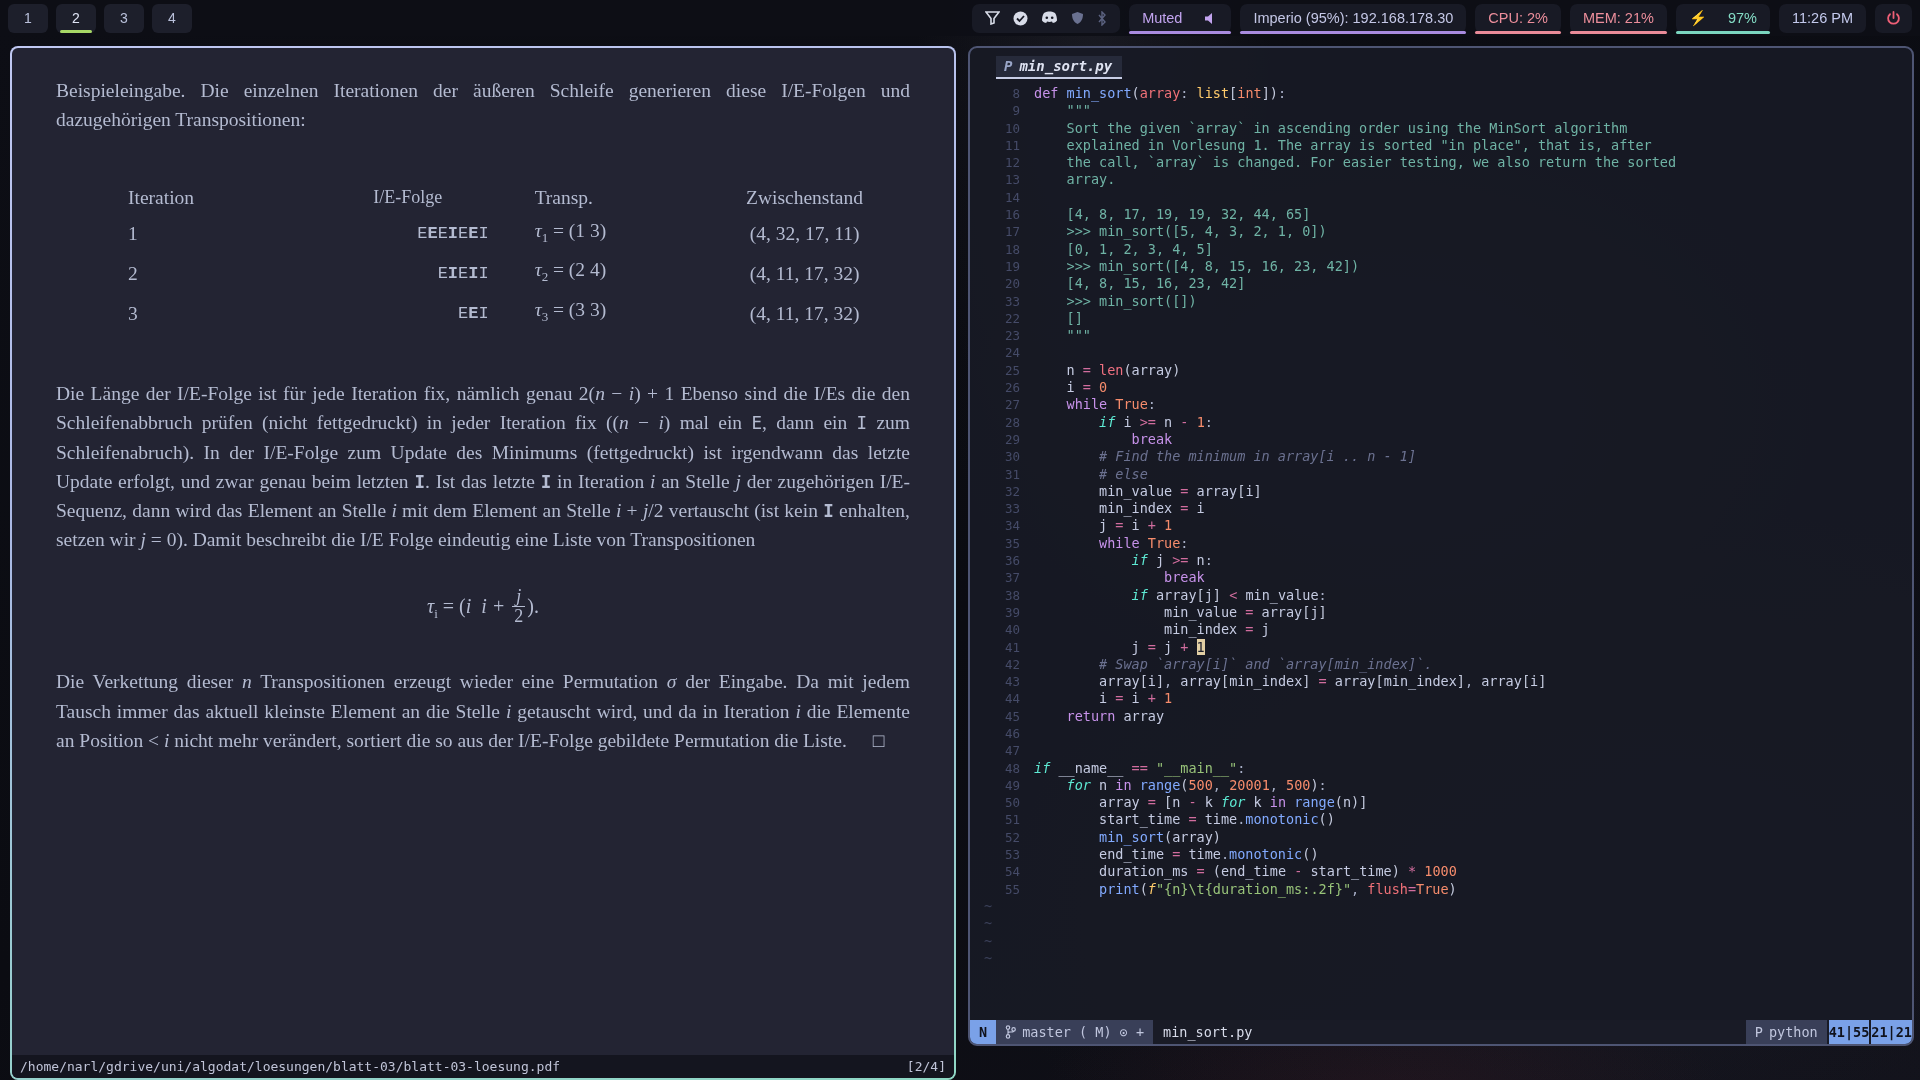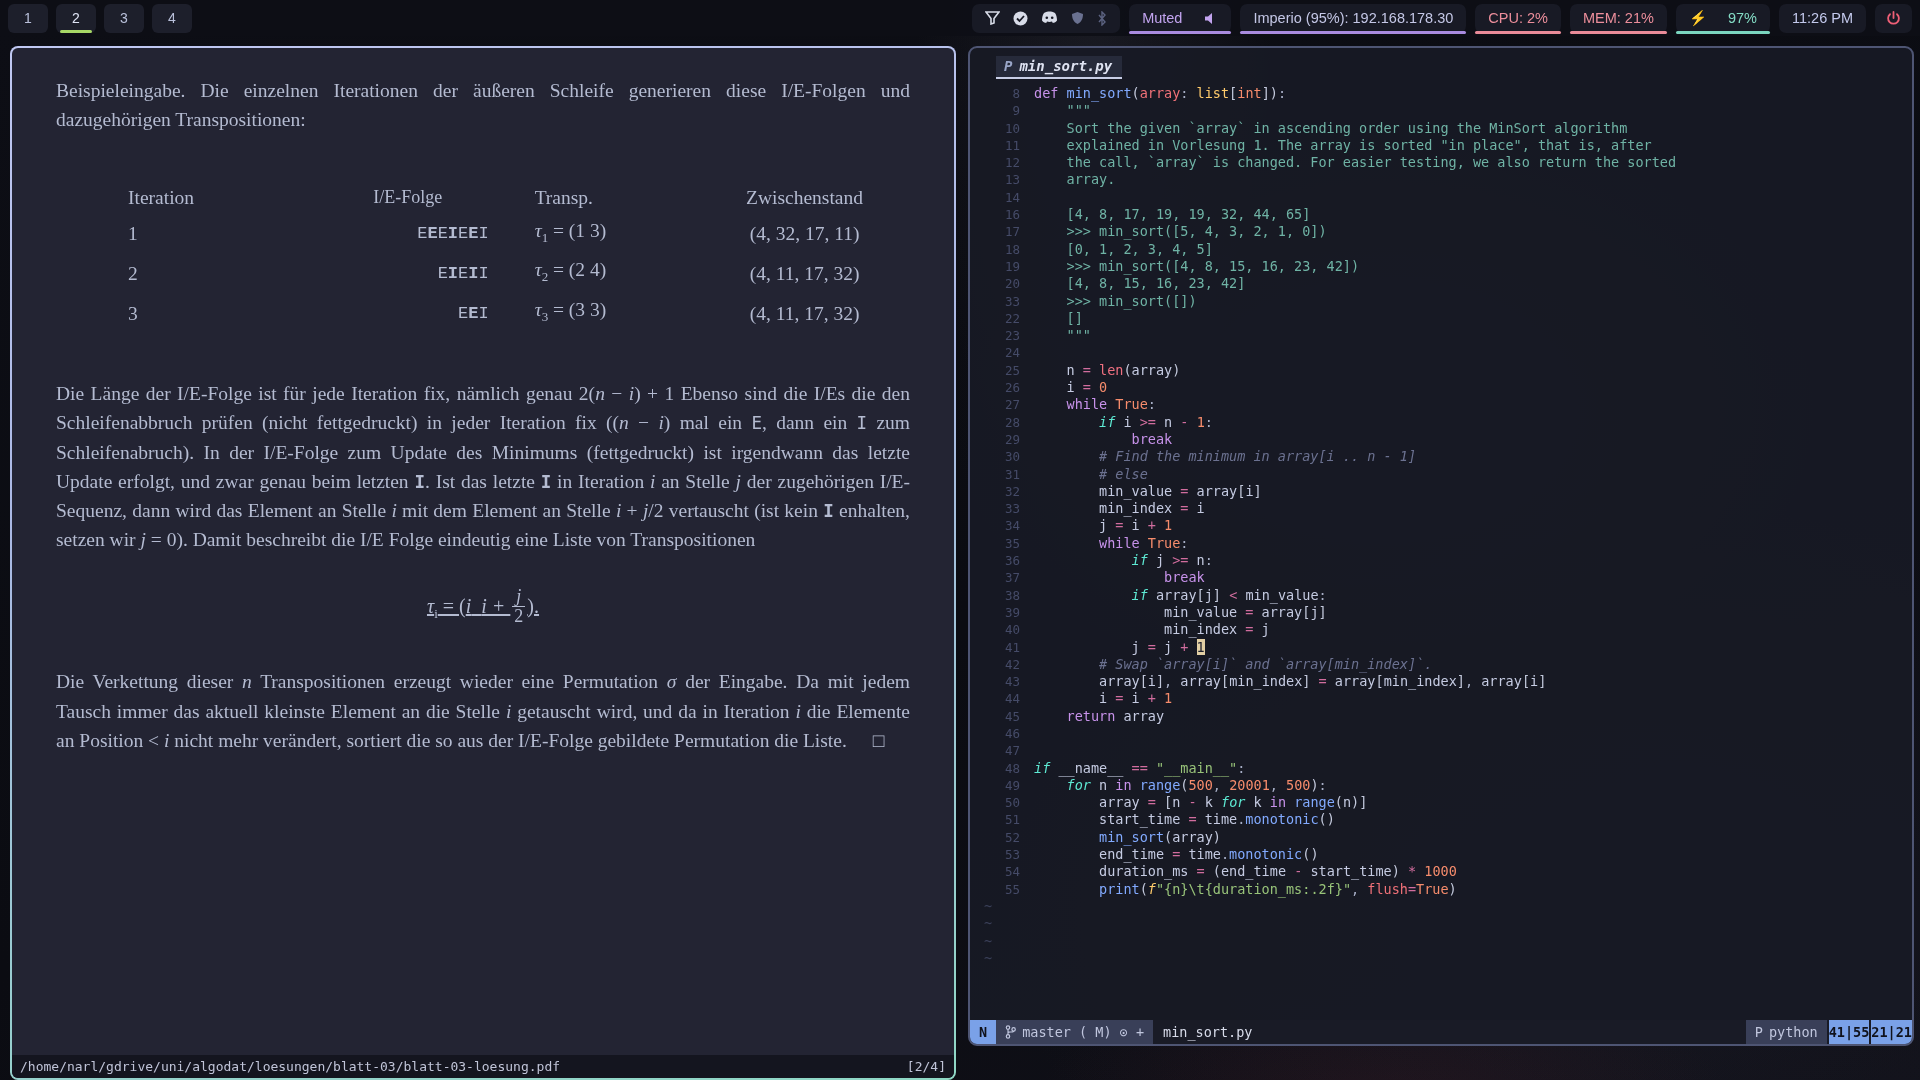--- a/index.html
+++ b/index.html
@@ -57,21 +57,21 @@
   .pdf-table td, .pdf-table th{ font-weight:400; text-align:left; padding:3px 0; line-height:27px;margin-top:25px; }
   .col-iter{ width:226px; }
   .col-folge{ width:180px; text-align:right !important;
     font-family:Liberation Mono, monospace; font-size:17px; }
   .col-folge .b{ font-weight:700; }
   .col-folge.hdr{ font-family:"Liberation Serif", serif; font-size:18px; text-align:center !important; }
   .col-transp{ width:232px; padding-left:46px !important; }
   .col-state{ width:230px; text-align:center !important; }
   .tau{ font-style:italic; }
   sub{ font-size:13px; }
-  .formula{ text-align:center; margin-top:34px; font-size:20px;text-decoration:underline; }
+  .formula{ text-align:center; margin-top:34px; font-size:20px; }
   .formula .mvar{ font-style:italic; }
   .frac{ display:inline-block; vertical-align:middle; text-align:center; line-height:1.05;
     font-size:18px; margin:0 2px; position:relative; top:-2px; }
   .frac .num{ display:block; border-bottom:1.5px solid #b4bbd1; padding:0 4px; font-style:italic; }
   .frac .den{ display:block; }
   .qed{ display:inline-block; margin-left:26px; font-size:19px; }
   .pdf-status{ height:23px; background:#14151f; display:flex; align-items:center;
     font-family:"DejaVu Sans Mono", monospace; font-size:13px; color:#c0c4d8; padding:0 8px;
     justify-content:space-between; }
 

